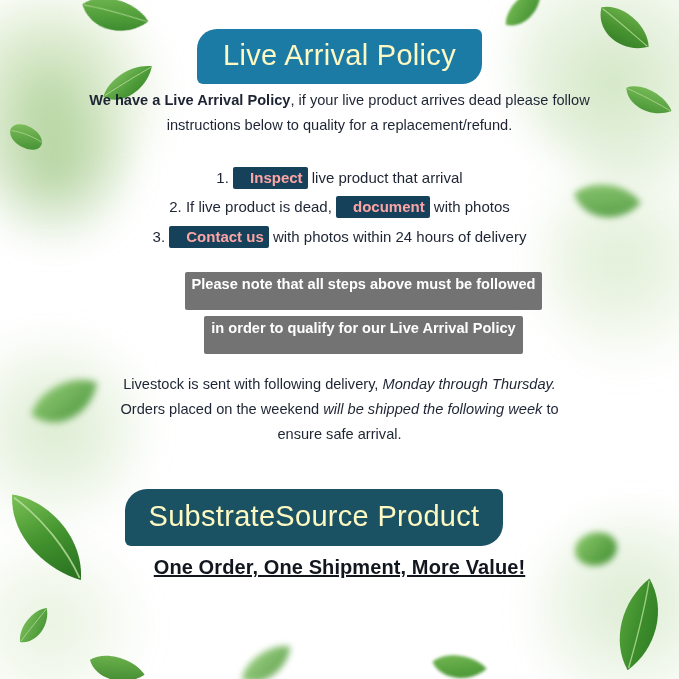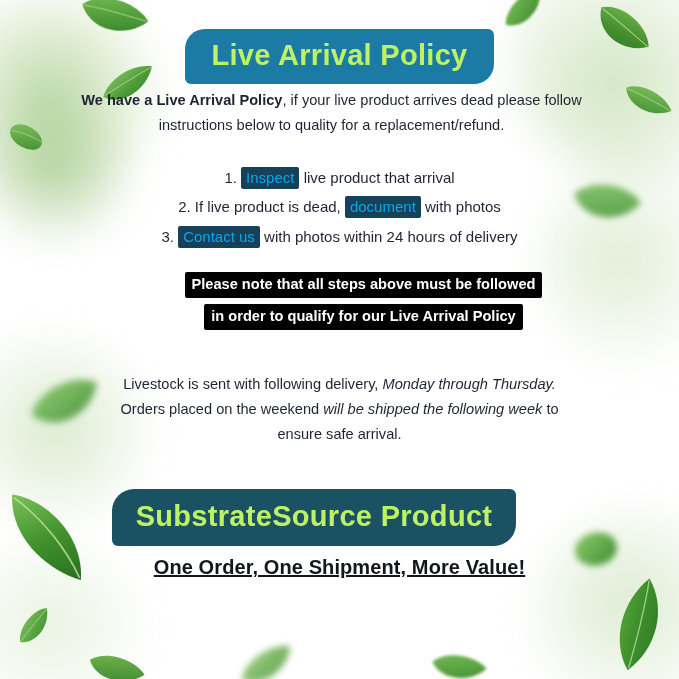--- a/index.html
+++ b/index.html
@@ -85,22 +85,22 @@
     width: 679px;
     height: 679px;
   }
 
   .banner-wrap {
     text-align: center;
   }
 
   .banner {
     display: inline-block;
-    color: #bef264;
-    font-weight: bold;
+    color: #fef9c3;
+    font-weight: normal;
     letter-spacing: 0.3px;
     line-height: 1;
   }
 
   .banner-primary {
     background: #1b7ba5;
     font-size: 29px;
     padding: 12px 26px 14px 26px;
     border-radius: 20px 6px 20px 6px;
   }
@@ -129,52 +129,52 @@
     list-style: none;
     text-align: center;
     color: #1d2433;
     font-size: 15px;
     line-height: 1.95;
   }
   .steps li { white-space: nowrap; }
 
   .tag-dark {
     background: #16415a;
-    color: #0ea5e9;
-    font-weight: normal;
-    padding: 2px 5px 3px 5px;
+    color: #fca5a5;
+    font-weight: bold;
+    padding: 2px 5px 3px 17px;
     border-radius: 2px;
   }
 
   .note-wrap { text-align: center; }
   .note-line {
     display: inline-block;
-    background: #000000;
+    background: #737373;
     color: #ffffff;
     font-weight: bold;
     font-size: 14.6px;
     line-height: 1.3;
-    padding: 3px 7px 4px 7px;
+    padding: 3px 7px 16px 7px;
     border-radius: 2px;
     margin-bottom: 4px;
     margin-left: 48px;
   }
 
   .subhead {
     text-align: center;
     color: #12161f;
     font-weight: bold;
     font-size: 20px;
     letter-spacing: 0.1px;
     text-decoration: underline;
   }
 
   
   #live-banner-row { position: absolute; left: 0; top: 29px; width: 679px; }
-  #intro-para      { position: absolute; left: 72px; top: 88px; width: 519px; }
+  #intro-para      { position: absolute; left: 80px; top: 88px; width: 519px; }
   #steps-list      { position: absolute; left: 40px; top: 163px; width: 599px; }
   #note-block      { position: absolute; left: 0; top: 272px; width: 679px; }
   #ship-para       { position: absolute; left: 100px; top: 372px; width: 479px; }
   #substrate-row   { position: absolute; left: 0; top: 489px; width: 628px; }
   #value-subhead   { position: absolute; left: 0; top: 556px; width: 679px; }
   #value-para      { position: absolute; left: 82px; top: 591px; width: 515px; }
 </style>
 </head>
 <body>
 

